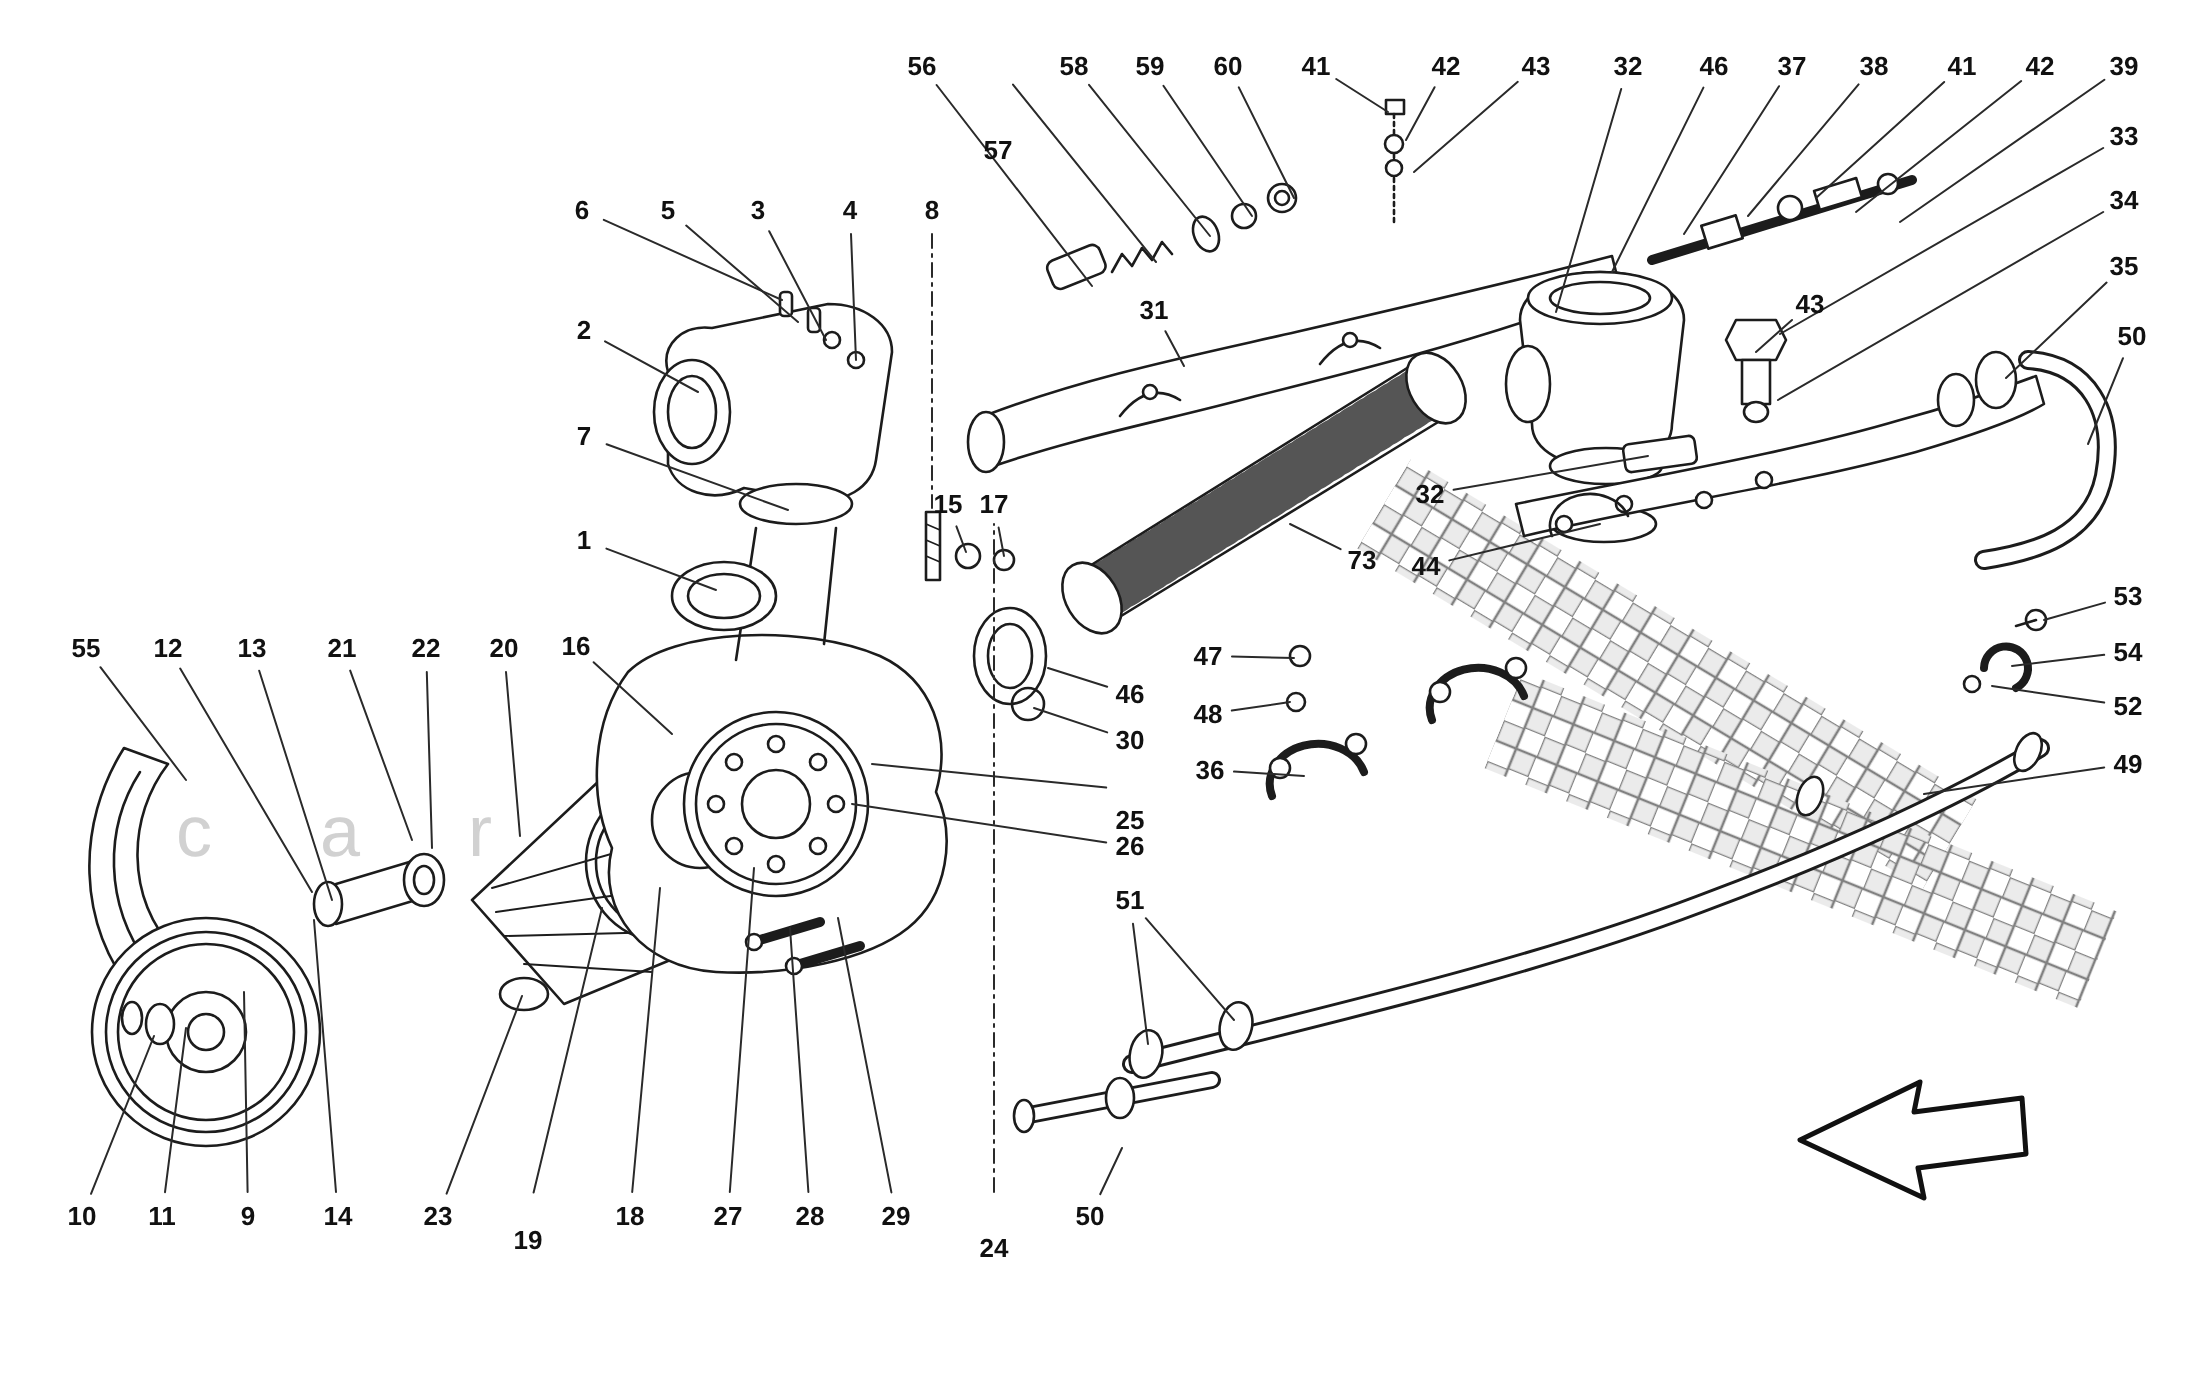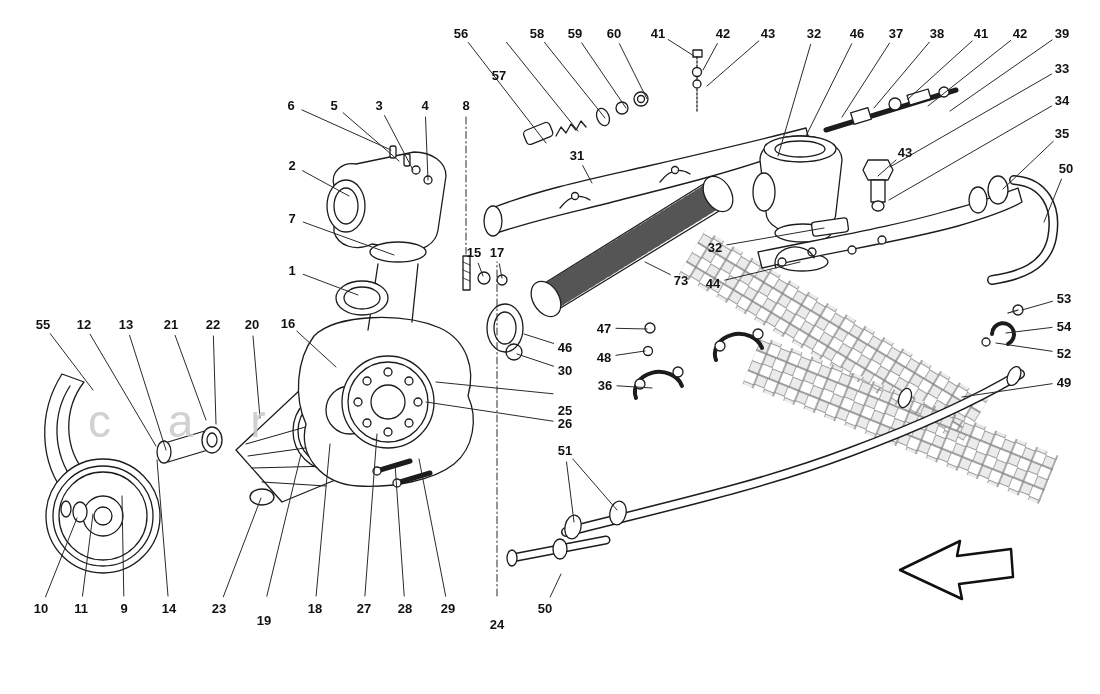--- a/index.html
+++ b/index.html
@@ -10,21 +10,21 @@
   svg.diagram{position:absolute;left:0;top:0;}
   
   .wm-brand{
     position:absolute;left:84px;top:200px;
     font-family:"Liberation Serif",serif;
     font-size:150px;line-height:1;letter-spacing:2px;
     color:var(--wm-red,#ee9f9f);opacity:.55;
     pointer-events:none;white-space:nowrap;
   }
   .wm-sub{
-    position:absolute;top:398px;font-size:46px;line-height:1;
+    position:absolute;top:398px;font-size:36px;line-height:1;
     color:var(--wm-gray,#c9c9c9);opacity:.85;letter-spacing:22px;
     pointer-events:none;white-space:nowrap;
   }
   .wm-sub-left{left:88px;}
   .wm-sub-right{left:382px;}
   
   .callout{
     position:absolute;transform:translate(-50%,-50%);
     font-size:13px;font-weight:bold;color:#111;
     background:transparent;white-space:nowrap;

